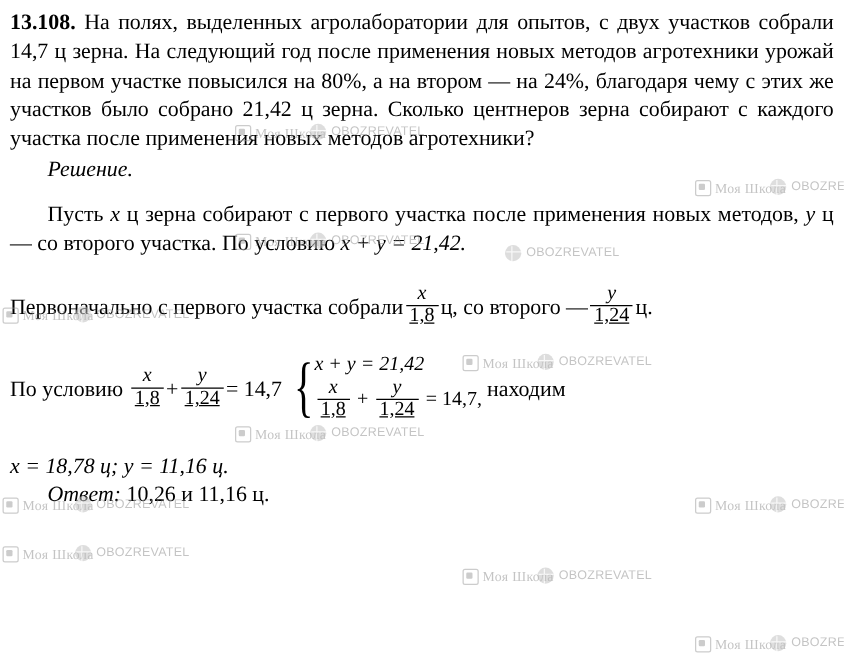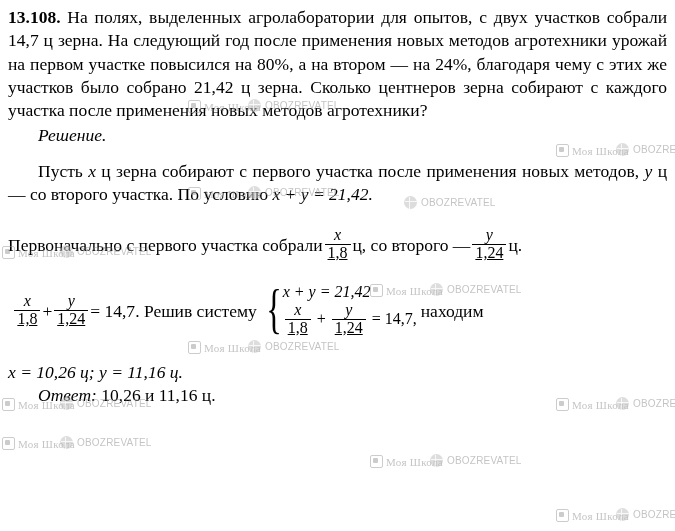--- a/index.html
+++ b/index.html
@@ -207,32 +207,31 @@
       </span>
       <span>ц, со второго —</span>
       <span class="frac">
         <span class="num">y</span>
         <span class="den">1,24</span>
       </span>
       <span>ц.</span>
     </div>
 
     <div class="para sp-top-20 mid-row">
-      &nbsp;
+      <span>По условию</span>&nbsp;
       <span class="frac">
         <span class="num">x</span>
         <span class="den">1,8</span>
       </span>
       <span>+</span>
       <span class="frac">
         <span class="num">y</span>
         <span class="den">1,24</span>
       </span>
       <span>= 14,7</span>
-      <span>. Решив систему</span>
 
       <span class="system">
         <span class="brace">{</span>
         <span class="system-rows">
           <span class="row var">x + y = 21,42</span>
           <span class="row">
             <span class="frac">
               <span class="num">x</span>
               <span class="den">1,8</span>
             </span>
@@ -241,21 +240,21 @@
               <span class="num">y</span>
               <span class="den">1,24</span>
             </span>
             <span>= 14,7,</span>
           </span>
         </span>
       </span>
       <span>находим</span>
     </div>
 
-    <p class="para sp-top-20 var">x = 10,26 ц;  y = 11,16 ц.</p>
+    <p class="para sp-top-20 var">x = 18,78 ц;  y = 11,16 ц.</p>
 
     <p class="para sp-top-16"><span class="indent"></span><span class="answer-word">Ответ:</span> <span>10,26 и 11,16 ц.</span></p>
 
   </div>
 
   <div class="wm-layer" id="watermark-layer">
       <div class="wm wm-school" style="left: 188px; top: 187px;">
         <span class="mark"></span>
         <span>Моя Школа</span>
       </div>

